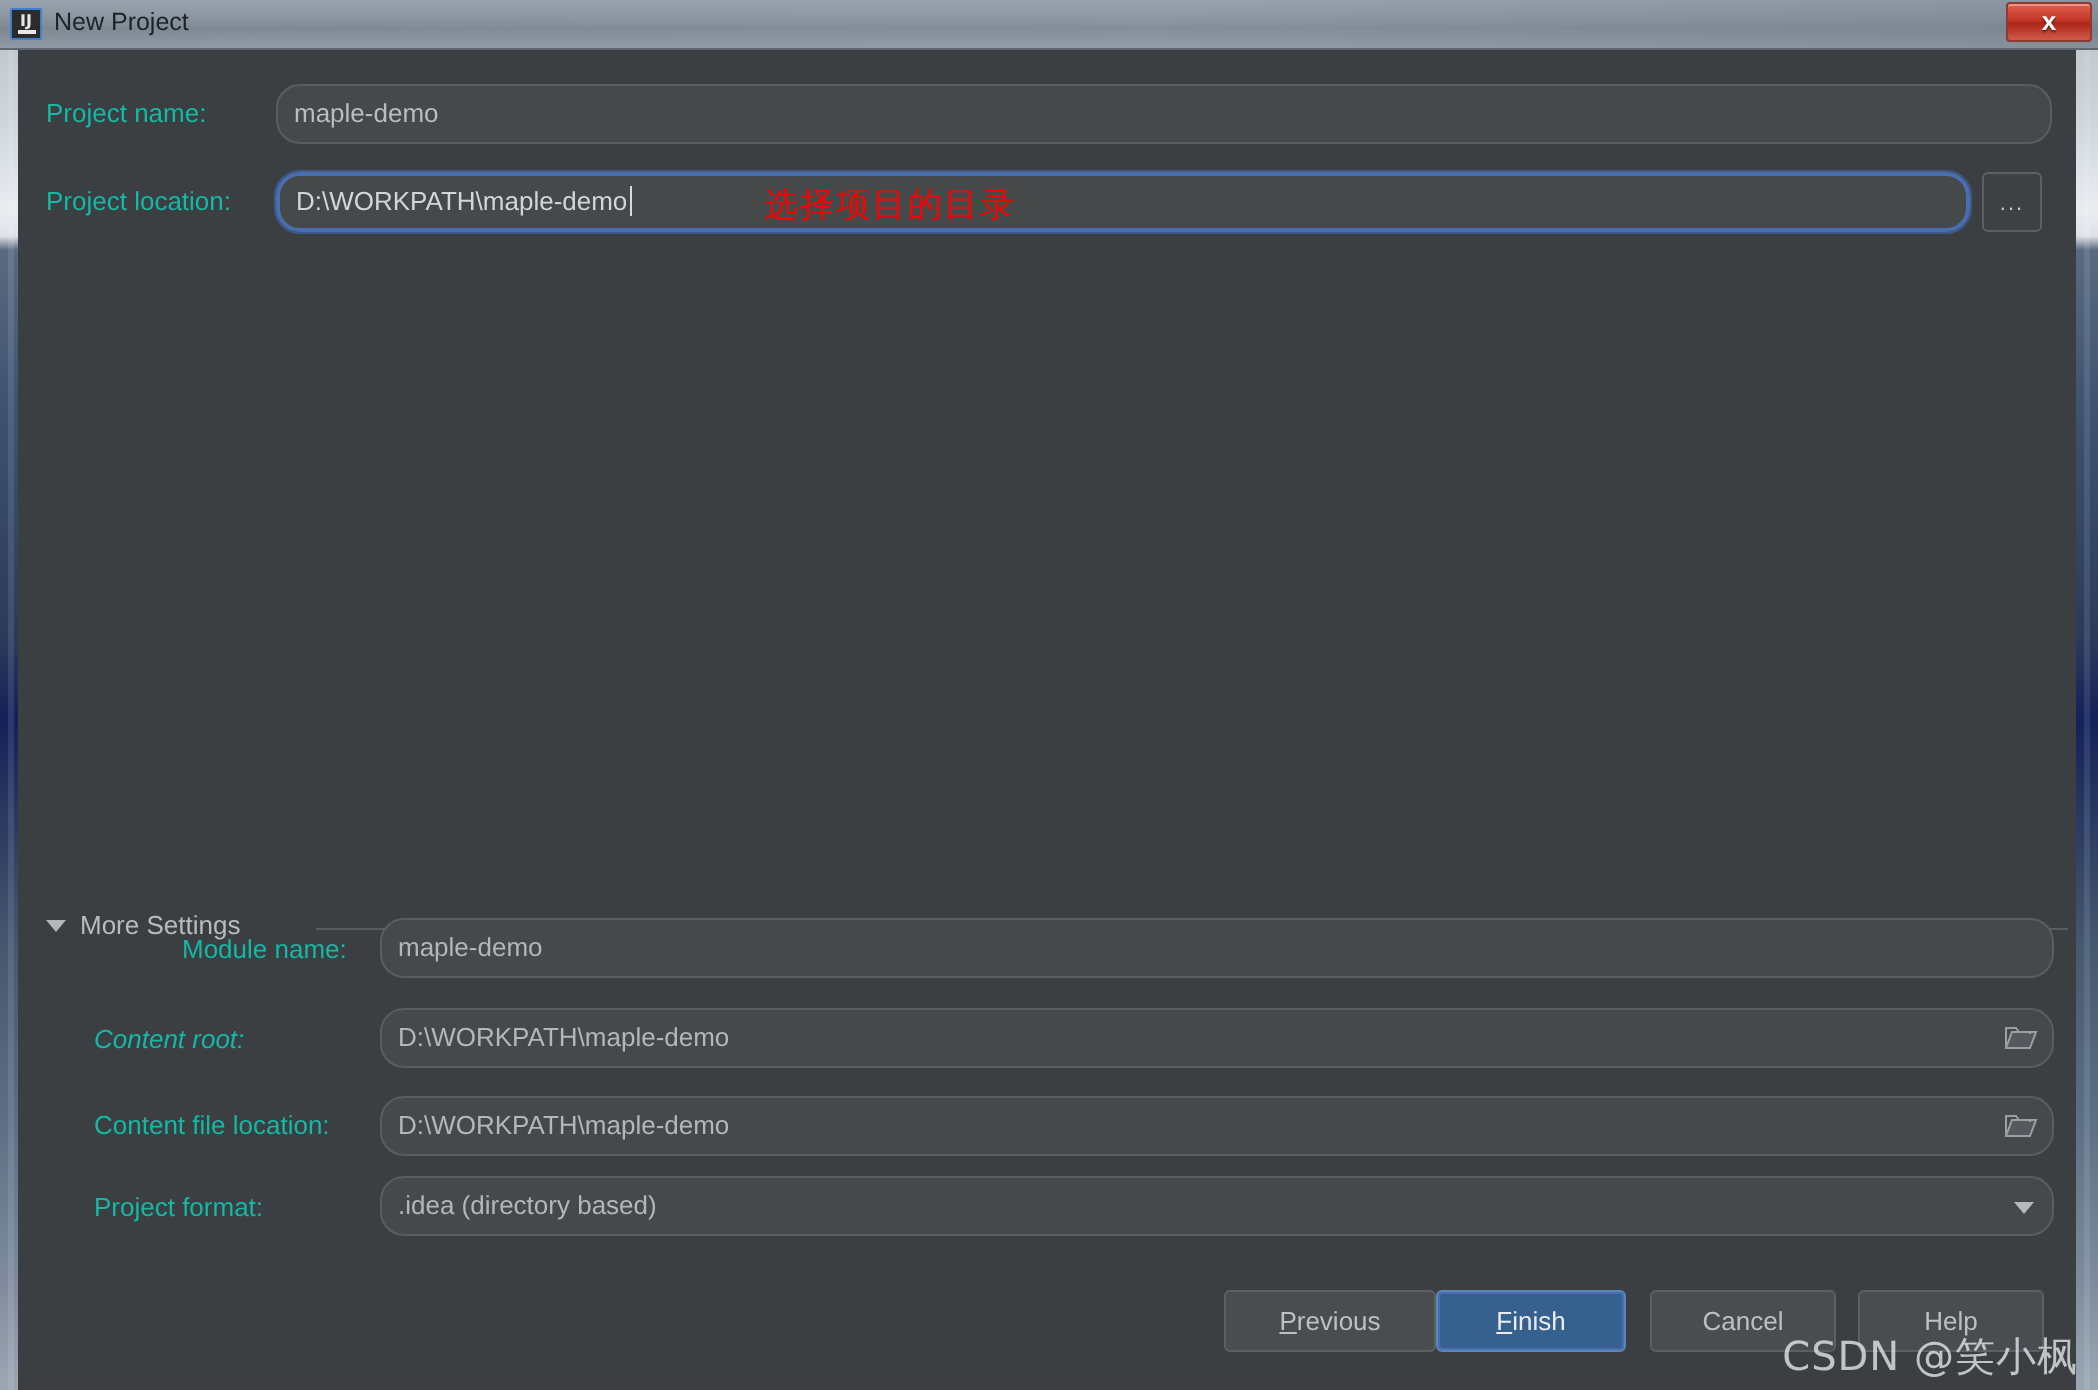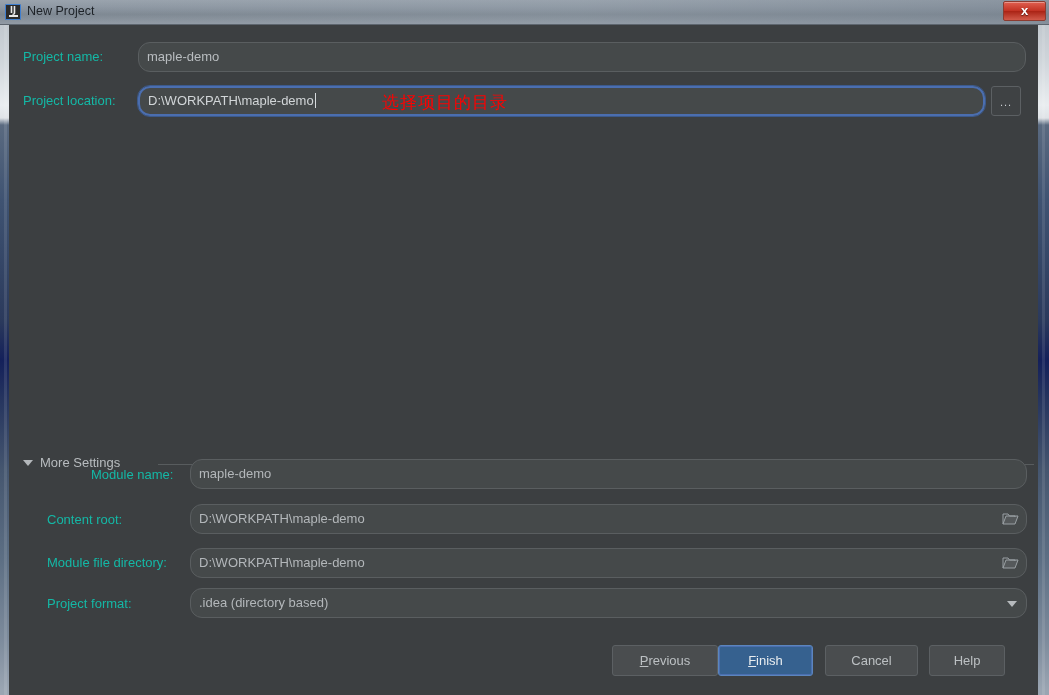--- a/index.html
+++ b/index.html
@@ -335,47 +335,48 @@
 
       <div class="more-settings-row">
         <div class="ms-triangle"></div>
         <div class="ms-label">More Settings</div>
         <div class="ms-line"></div>
       </div>
 
       <div class="lbl" style="left:38px; top:442px;margin-left:44px;">Module name:</div>
       <div class="field readonly" style="left:181px; top:434px; width:837px;">maple-demo</div>
 
-      <div class="lbl" style="left:38px; top:487px;">Content root:</div>
+      <div class="lbl" style="left:38px; top:487px;font-style:italic;">Content root:</div>
       <div class="field readonly" style="left:181px; top:479px; width:837px;"><span>D:\WORKPATH\maple-demo</span>
         <span class="folder-icon">
           <svg width="17" height="14" viewBox="0 0 17 14">
             <path d="M1 12 L4 4 L16 4 L13 12 Z" fill="#55595b" stroke="#9aa0a4" stroke-width="1"></path>
             <path d="M1 12 L1 2 L6 2 L7.5 4 L13 4 L13 5" fill="none" stroke="#9aa0a4" stroke-width="1"></path>
           </svg>
         </span>
       </div>
 
-      <div class="lbl" style="left:38px; top:530px;">Module file directory:</div>
+      <div class="lbl" style="left:38px; top:530px;">Content file location:</div>
       <div class="field readonly" style="left:181px; top:523px; width:837px;"><span>D:\WORKPATH\maple-demo</span>
         <span class="folder-icon">
           <svg width="17" height="14" viewBox="0 0 17 14">
             <path d="M1 12 L4 4 L16 4 L13 12 Z" fill="#55595b" stroke="#9aa0a4" stroke-width="1"></path>
             <path d="M1 12 L1 2 L6 2 L7.5 4 L13 4 L13 5" fill="none" stroke="#9aa0a4" stroke-width="1"></path>
           </svg>
         </span>
       </div>
 
       <div class="lbl" style="left:38px; top:571px;">Project format:</div>
       <div class="field readonly" style="left:181px; top:563px; width:837px;"><span>.idea (directory based)</span>
         <span class="combo-arrow"></span>
       </div>
 
       <div class="btn" style="left:603px; top:620px; width:106px;"><u>P</u>revious</div>
       <div class="btn primary" style="left:709px; top:620px; width:95px;"><u>F</u>inish</div>
       <div class="btn" style="left:816px; top:620px; width:93px;">Cancel</div>
-      <div class="btn" style="left:920px; top:620px; width:76px;">Help</div>
+      <div class="btn" style="left:920px; top:620px; width:93px;">Help</div>
 
     </div>
   </div>
 
+  <div class="watermark">CSDN @笑小枫</div>
 
 </div>
 
 </body></html>

